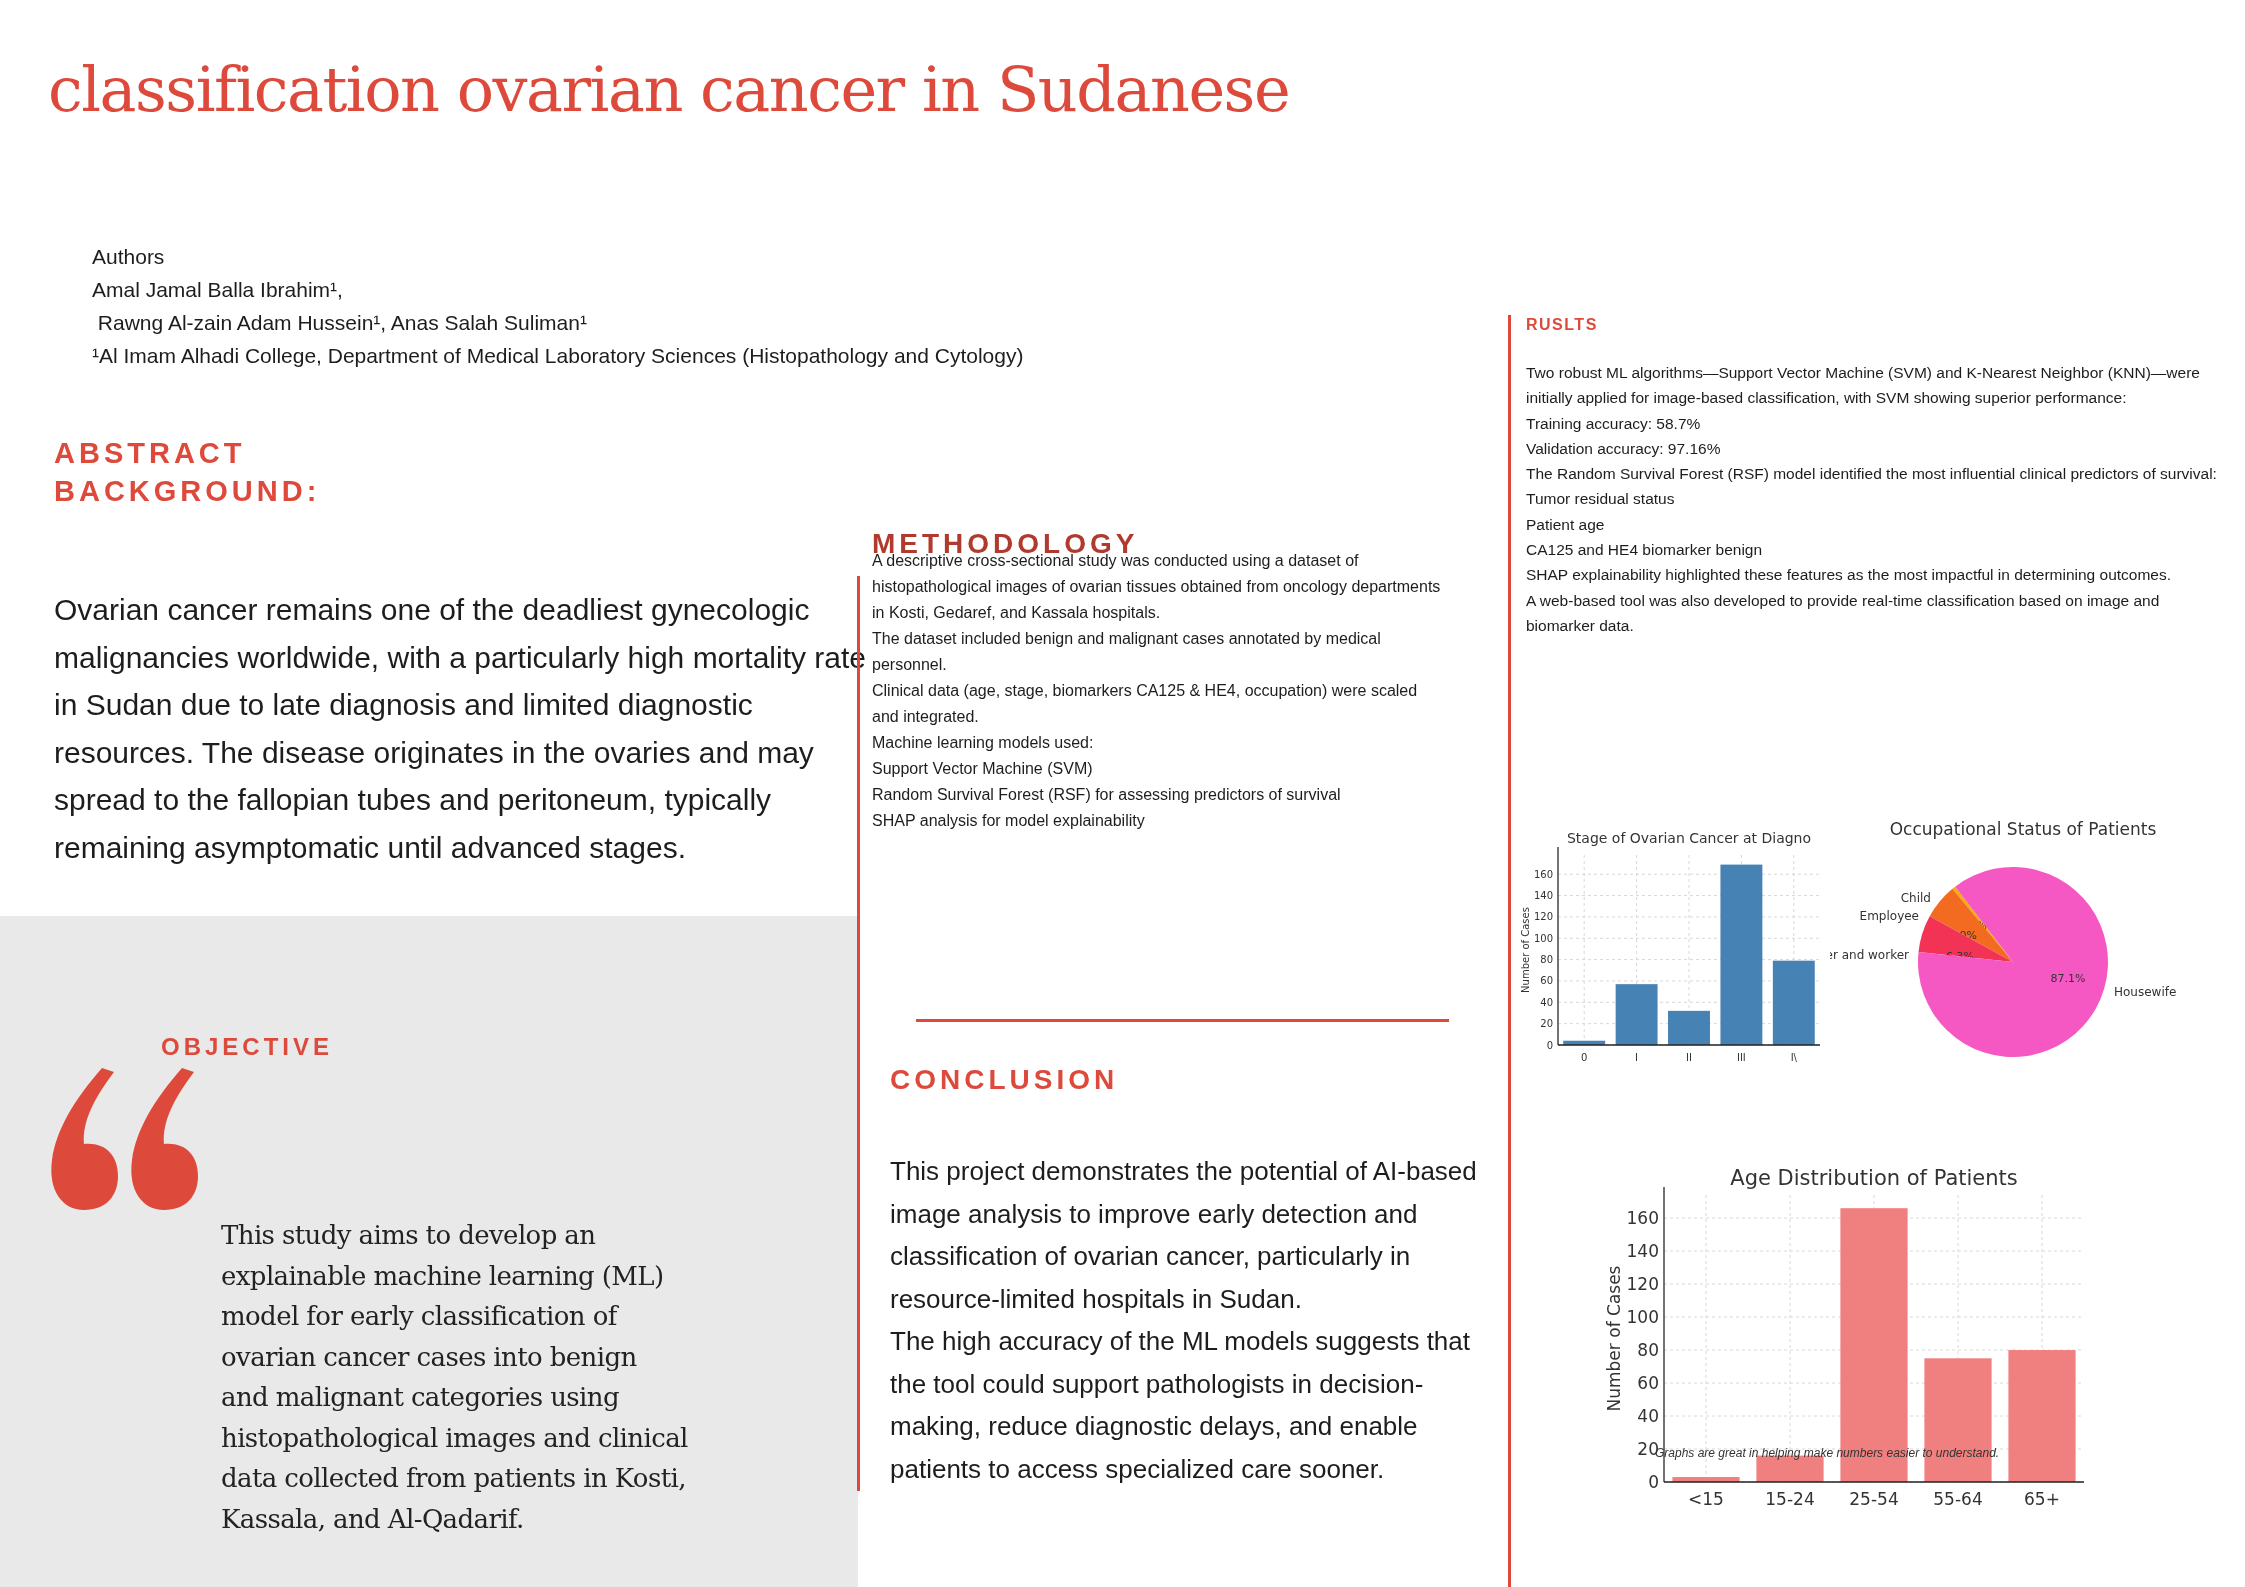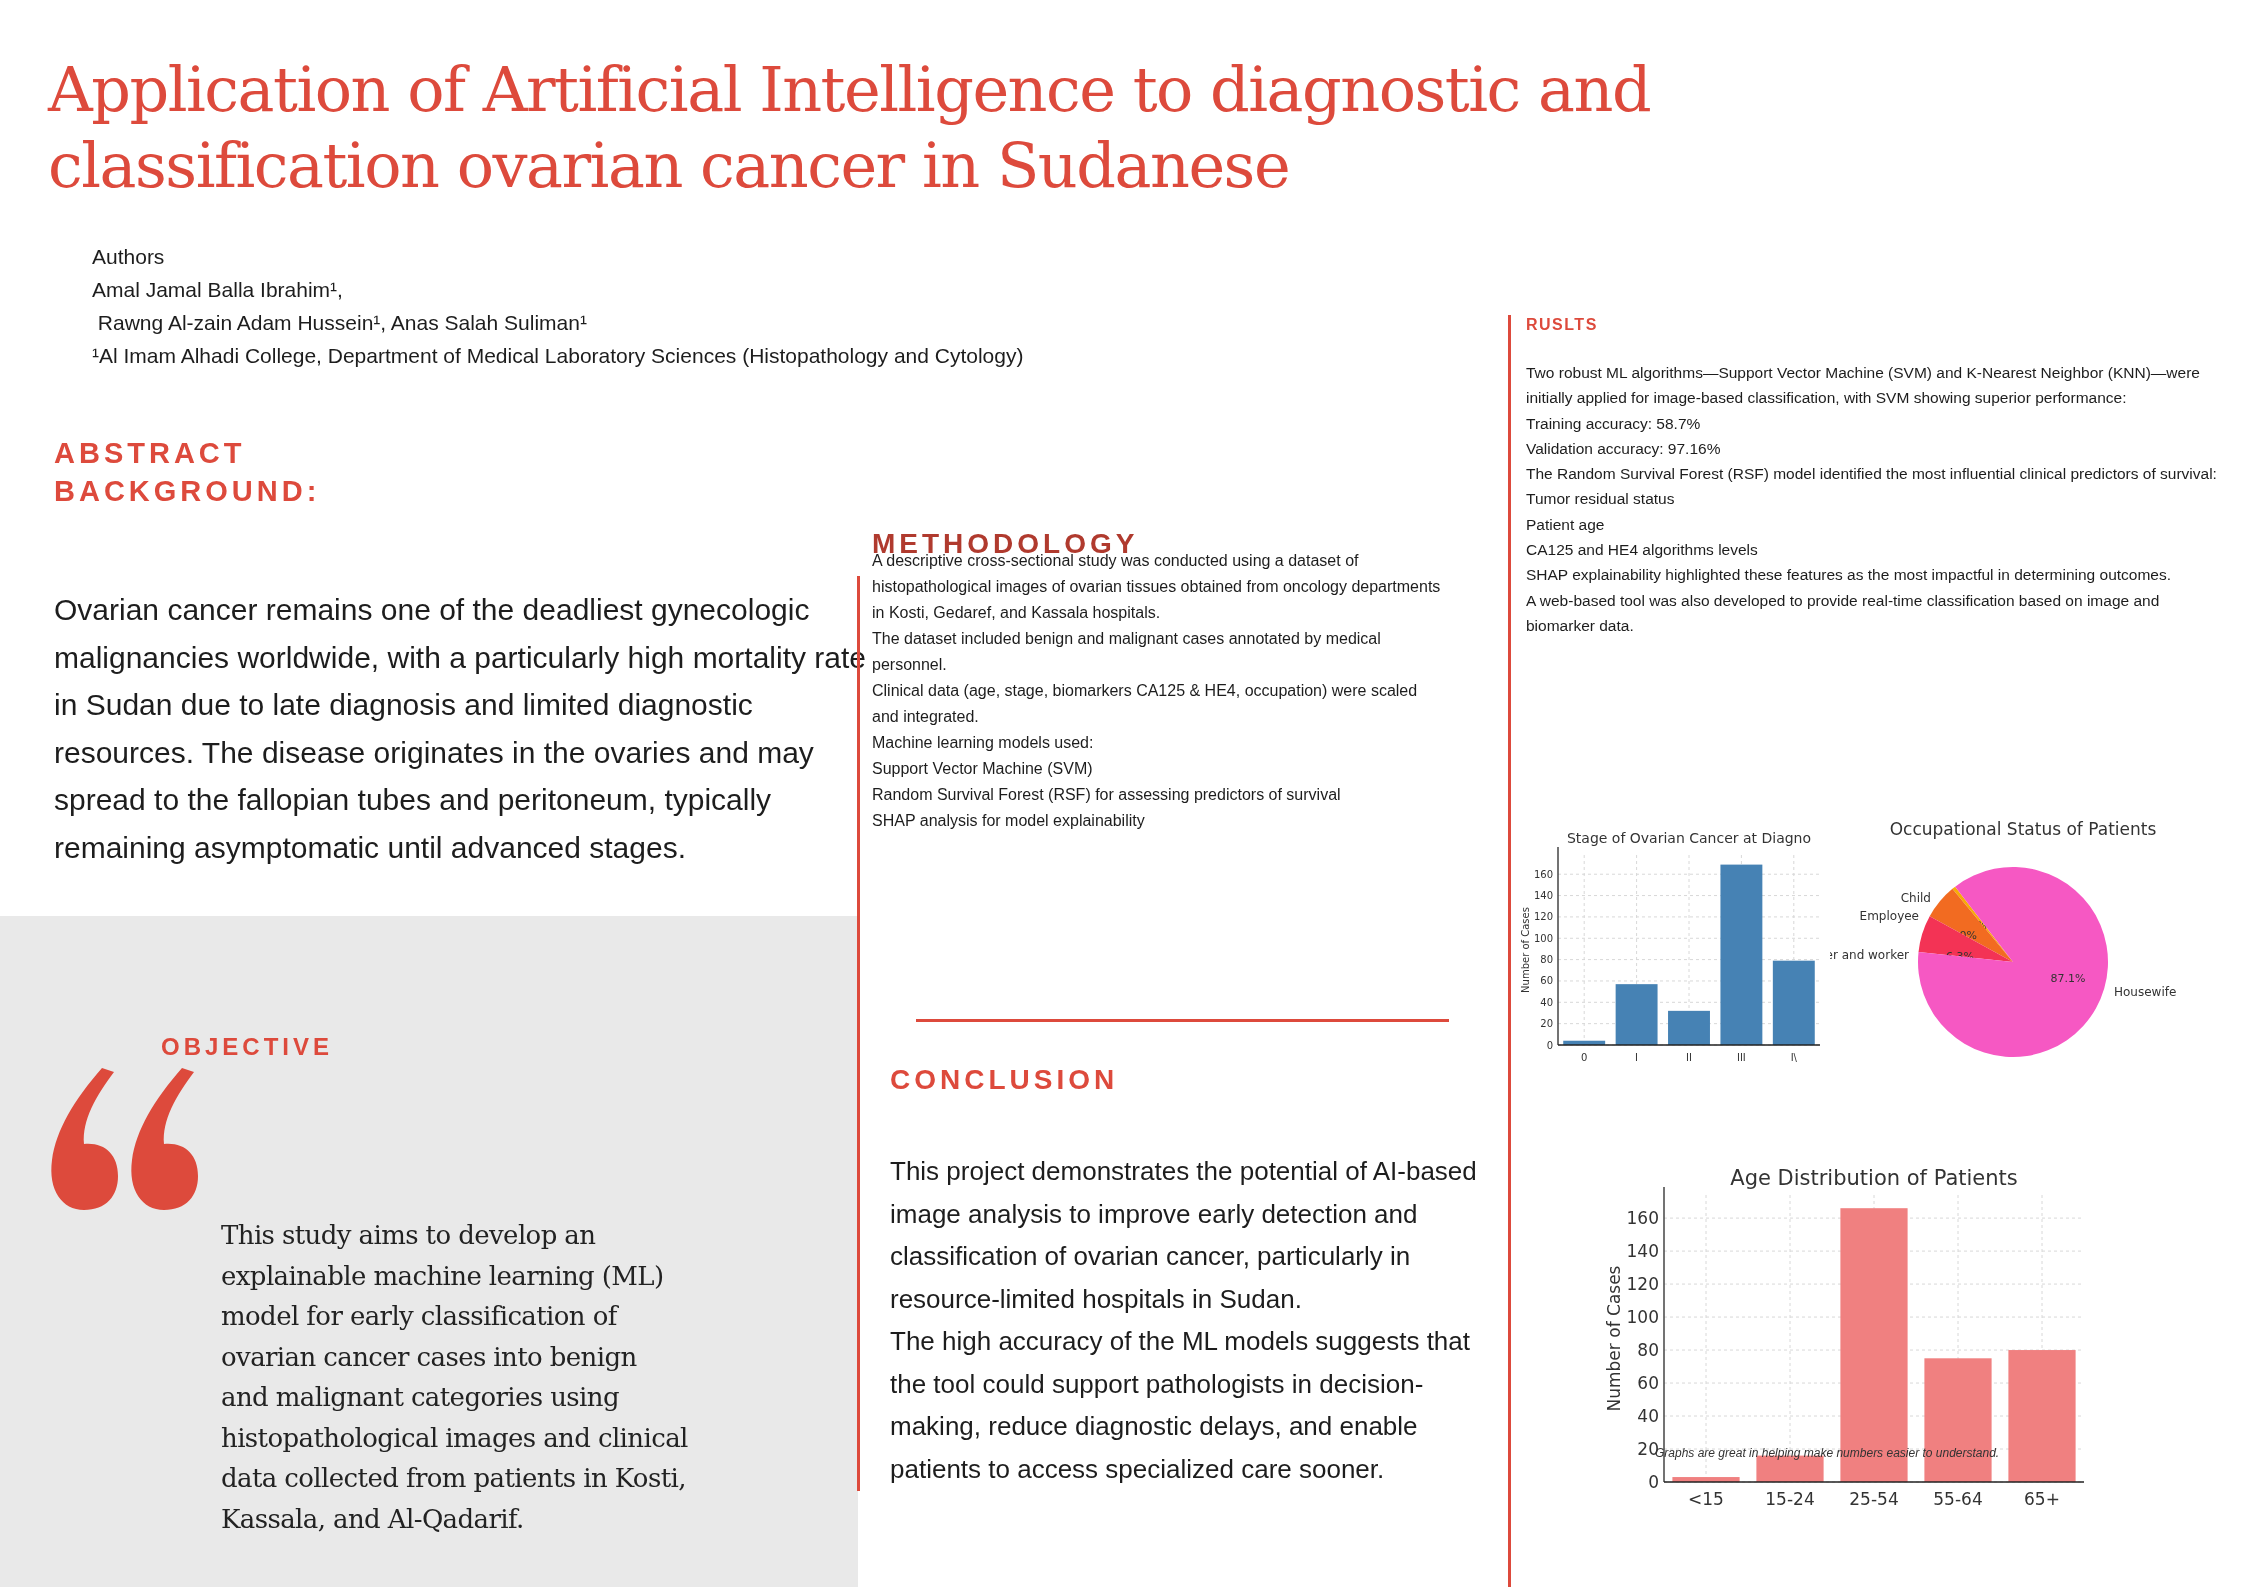--- a/index.html
+++ b/index.html
@@ -27,21 +27,20 @@
   .res-head{left:1526px;top:316px;font-size:16px;color:#dd4a3c;letter-spacing:1.5px;}
   .res-text{left:1526px;top:360px;width:700px;font-size:15.5px;line-height:25.3px;color:#1d1d1d;}
   .chart{position:absolute;}
   svg text{font-family:"DejaVu Sans",sans-serif;}
   .caption{left:1655px;top:1446px;font-size:12px;font-style:italic;color:#333;}
 </style>
 </head>
 <body>
 
 <div class="abs title">
-  <div>Application of Artificial Intelligence to diagnostic and</div>
   <div>classification ovarian cancer in Sudanese</div>
 </div>
 
 <div class="abs authors">
   <div>Authors</div>
   <div>Amal Jamal Balla Ibrahim¹,</div>
   <div> Rawng Al-zain Adam Hussein¹, Anas Salah Suliman¹</div>
   <div>¹Al Imam Alhadi College, Department of Medical Laboratory Sciences (Histopathology and Cytology)</div>
 </div>
 
@@ -85,21 +84,21 @@
 </div>
 
 <div class="abs res-head h-red">RUSLTS</div>
 <div class="abs res-text">
   <div>Two robust ML algorithms—Support Vector Machine (SVM) and K-Nearest Neighbor (KNN)—were initially applied for image-based classification, with SVM showing superior performance:</div>
   <div>Training accuracy: 58.7%</div>
   <div>Validation accuracy: 97.16%</div>
   <div>The Random Survival Forest (RSF) model identified the most influential clinical predictors of survival:</div>
   <div>Tumor residual status</div>
   <div>Patient age</div>
-  <div>CA125 and HE4 algorithms levels</div>
+  <div>CA125 and HE4 biomarker benign</div>
   <div>SHAP explainability highlighted these features as the most impactful in determining outcomes.</div>
   <div>A web-based tool was also developed to provide real-time classification based on image and biomarker data.</div>
 </div>
 
 <svg class="chart" id="chart-stage" style="left:1515px;top:825px;" width="320" height="245">
     <line x1="43" x2="305" y1="220" y2="220" stroke="#d8d8d8" stroke-dasharray="3,3" stroke-width="1"></line>
     <text x="38" y="223.5" text-anchor="end" font-size="10" fill="#333">0</text>
     <line x1="43" x2="305" y1="198.65168539325842" y2="198.65168539325842" stroke="#d8d8d8" stroke-dasharray="3,3" stroke-width="1"></line>
     <text x="38" y="202.15168539325842" text-anchor="end" font-size="10" fill="#333">20</text>
     <line x1="43" x2="305" y1="177.30337078651687" y2="177.30337078651687" stroke="#d8d8d8" stroke-dasharray="3,3" stroke-width="1"></line>

